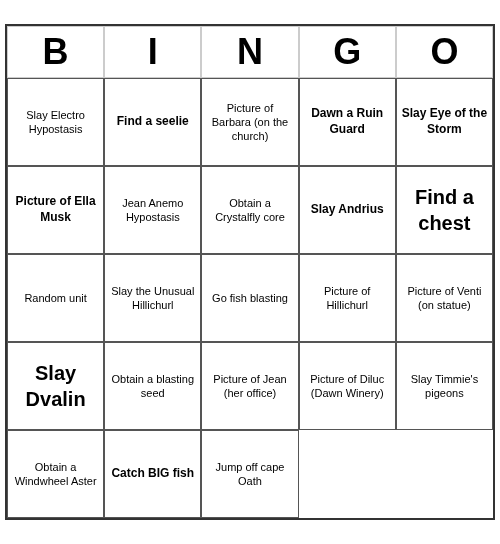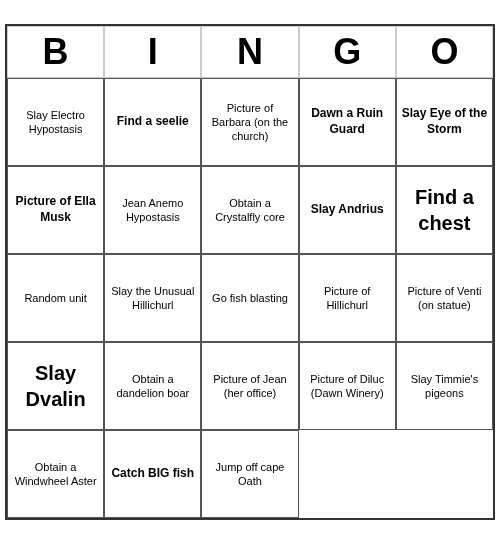--- a/index.html
+++ b/index.html
@@ -75,21 +75,21 @@
       <div class="bingo-cell">Jean Anemo Hypostasis</div>
       <div class="bingo-cell">Obtain a Crystalfly core</div>
       <div class="bingo-cell large-text">Slay Andrius</div>
       <div class="bingo-cell xlarge-text">Find a chest</div>
       <div class="bingo-cell">Random unit</div>
       <div class="bingo-cell">Slay the Unusual Hillichurl</div>
       <div class="bingo-cell">Go fish blasting</div>
       <div class="bingo-cell">Picture of Hillichurl</div>
       <div class="bingo-cell">Picture of Venti (on statue)</div>
       <div class="bingo-cell xlarge-text">Slay Dvalin</div>
-      <div class="bingo-cell">Obtain a dandelion boar</div>
+      <div class="bingo-cell">Obtain a blasting seed</div>
       <div class="bingo-cell">Picture of Jean (her office)</div>
       <div class="bingo-cell">Picture of Diluc (Dawn Winery)</div>
       <div class="bingo-cell">Slay Timmie's pigeons</div>
       <div class="bingo-cell">Obtain a Windwheel Aster</div>
       <div class="bingo-cell large-text">Catch BIG fish</div>
       <div class="bingo-cell">Jump off cape Oath</div>
     </div>
 </div>
 
 </body></html>

